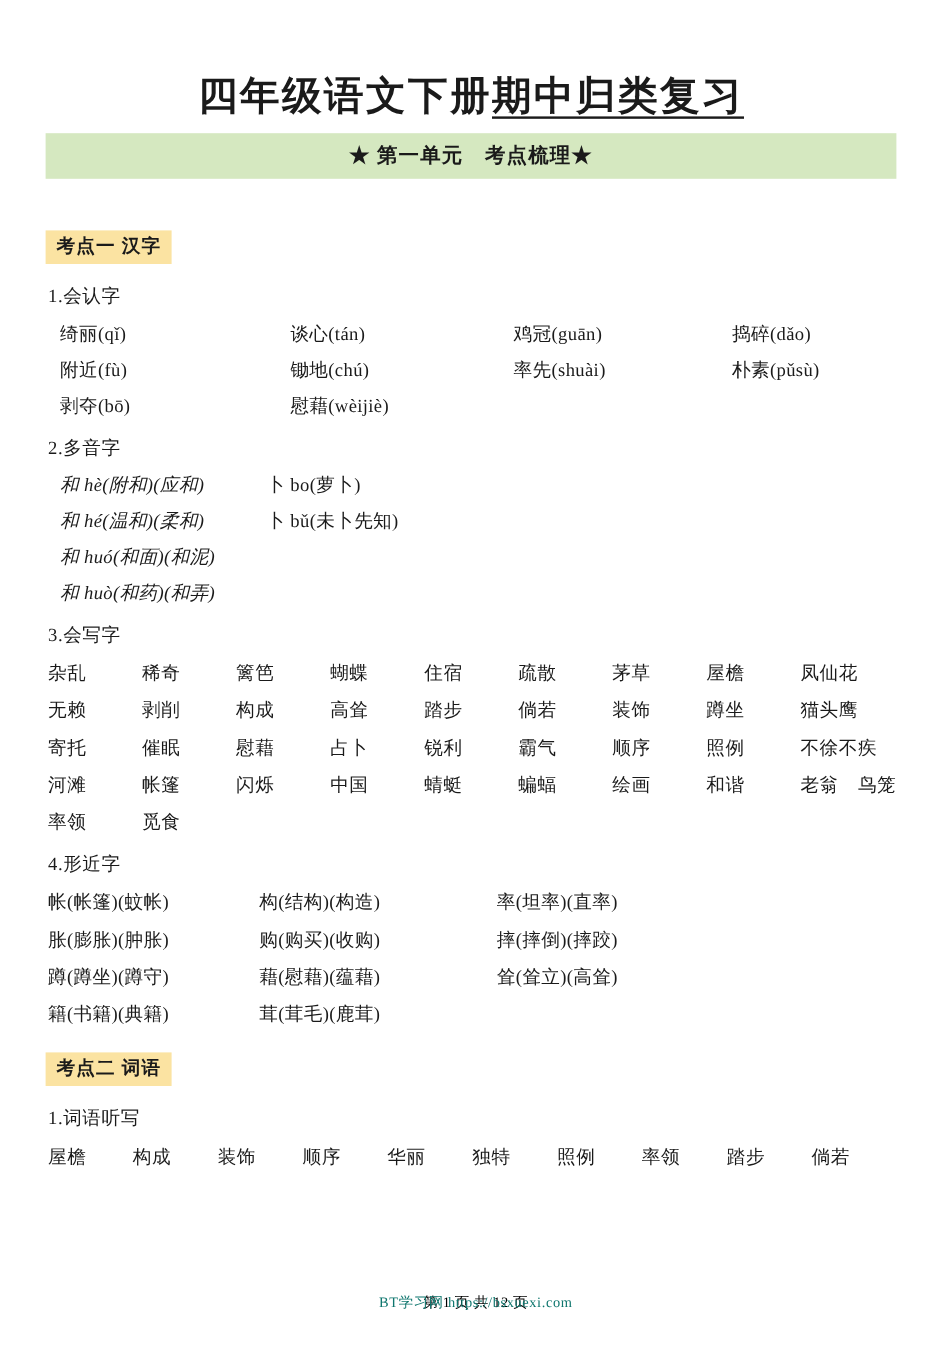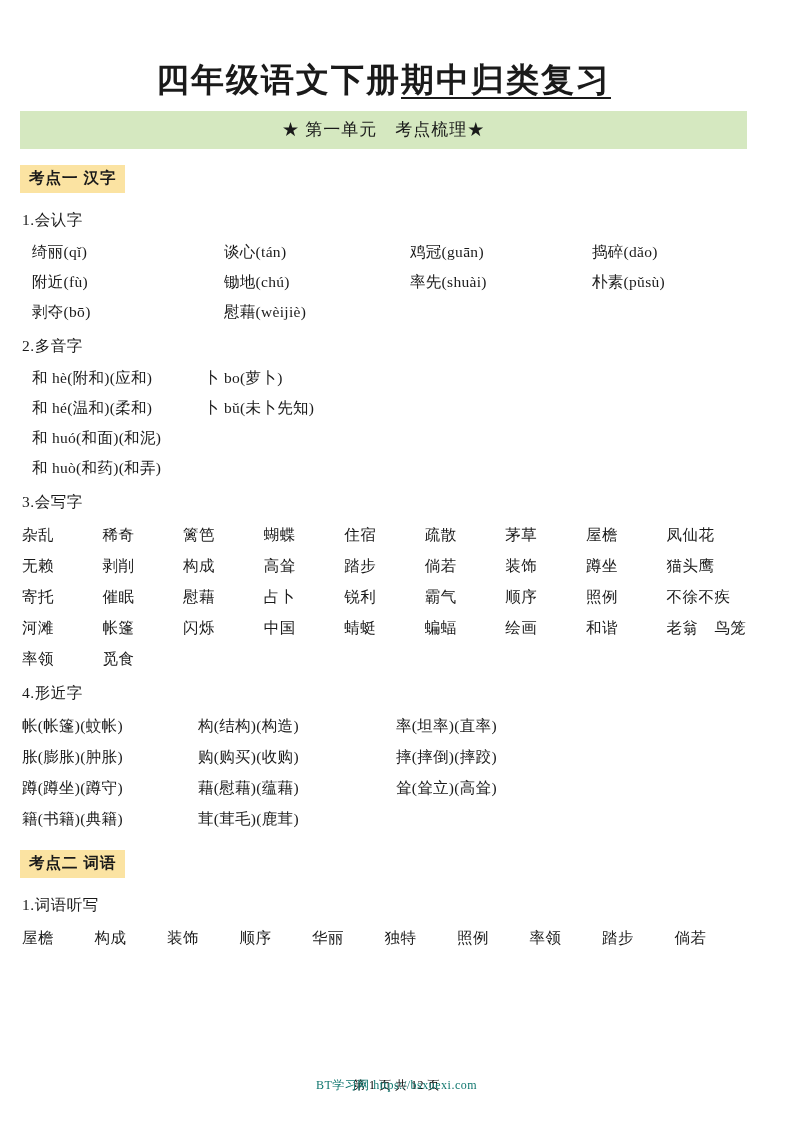--- a/index.html
+++ b/index.html
@@ -12,21 +12,21 @@
     background: #ffffff;
     font-family: "Liberation Serif", "DejaVu Serif", serif;
     color: #1a1a1a;
     position: relative;
     overflow: hidden;
   }
   .page {
     width: 793px;
     height: 1122px;
     box-sizing: border-box;
-    padding: 40px 46px 0 20px;
+    padding: 40px 46px 0 38px;
     position: relative;
   }
   
   .doc-title {
     text-align: center;
     font-size: 33px;
     font-weight: bold;
     letter-spacing: 2px;
     margin: 18px 0 8px 0;
     font-family: "Liberation Serif", "DejaVu Serif", serif;
@@ -36,24 +36,24 @@
   .doc-title .underline-part {
     text-decoration: underline;
     text-underline-offset: 6px;
     text-decoration-thickness: 1.5px;
   }
   
   .banner {
     background: #d5e8c0;
     text-align: center;
     font-size: 17px;
-    font-weight: normal;
+    font-weight: bold;
     letter-spacing: 1px;
     padding: 7px 0 8px 0;
-    margin: 8px 0 0 0;
+    margin: 8px 0 27px 0;
     color: #1a1a1a;
   }
   
   .chip {
     display: inline-block;
     background: #fbe3a2;
     font-weight: bold;
     font-size: 15.5px;
     padding: 3px 9px 4px 9px;
     margin: 16px 0 8px 0;
@@ -76,21 +76,21 @@
   .row .cell {
     white-space: pre;
   }
   
   .w-pin1 { width: 192px; }
   .w-pin2 { width: 186px; }
   .w-pin3 { width: 182px; }
   .w-pin4 { width: auto; }
 
   
-  .w-poly1 { width: 172px; }
+  .w-poly1 { width: 172px; font-style: italic; }
 
   
   .grid-write {
     display: grid;
     grid-template-columns: repeat(9, 1fr);
     font-size: 15.5px;
     line-height: 31px;
     margin-left: 2px;
     letter-spacing: 0.5px;
   }

